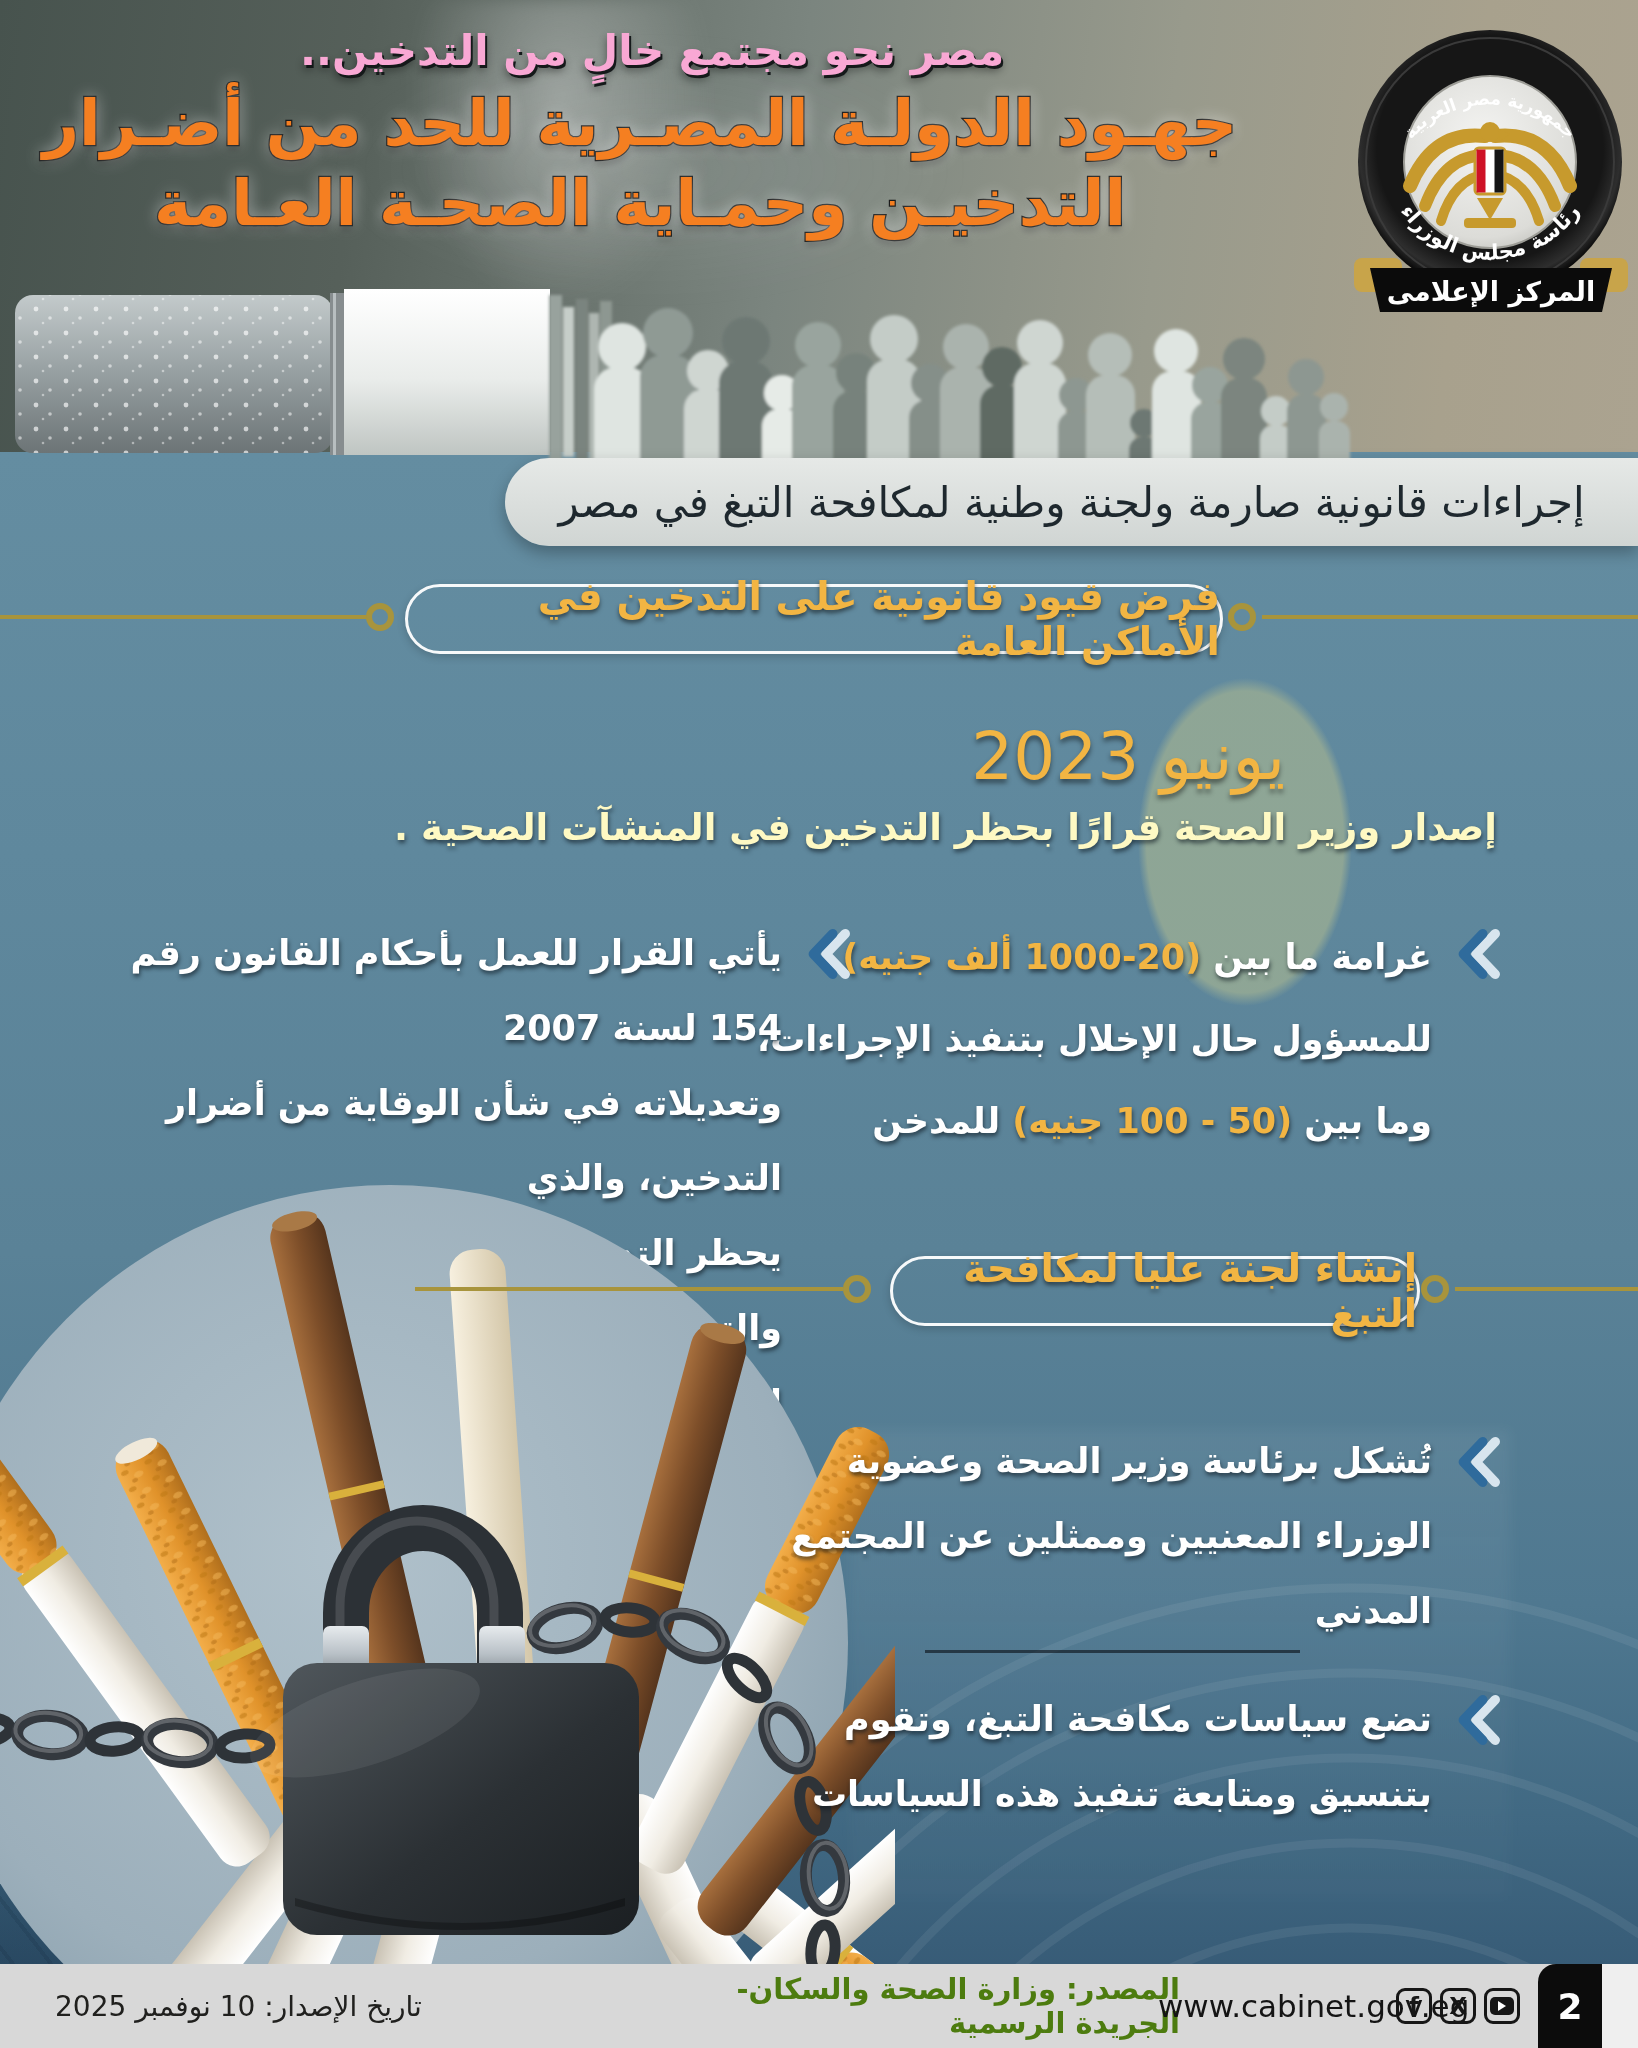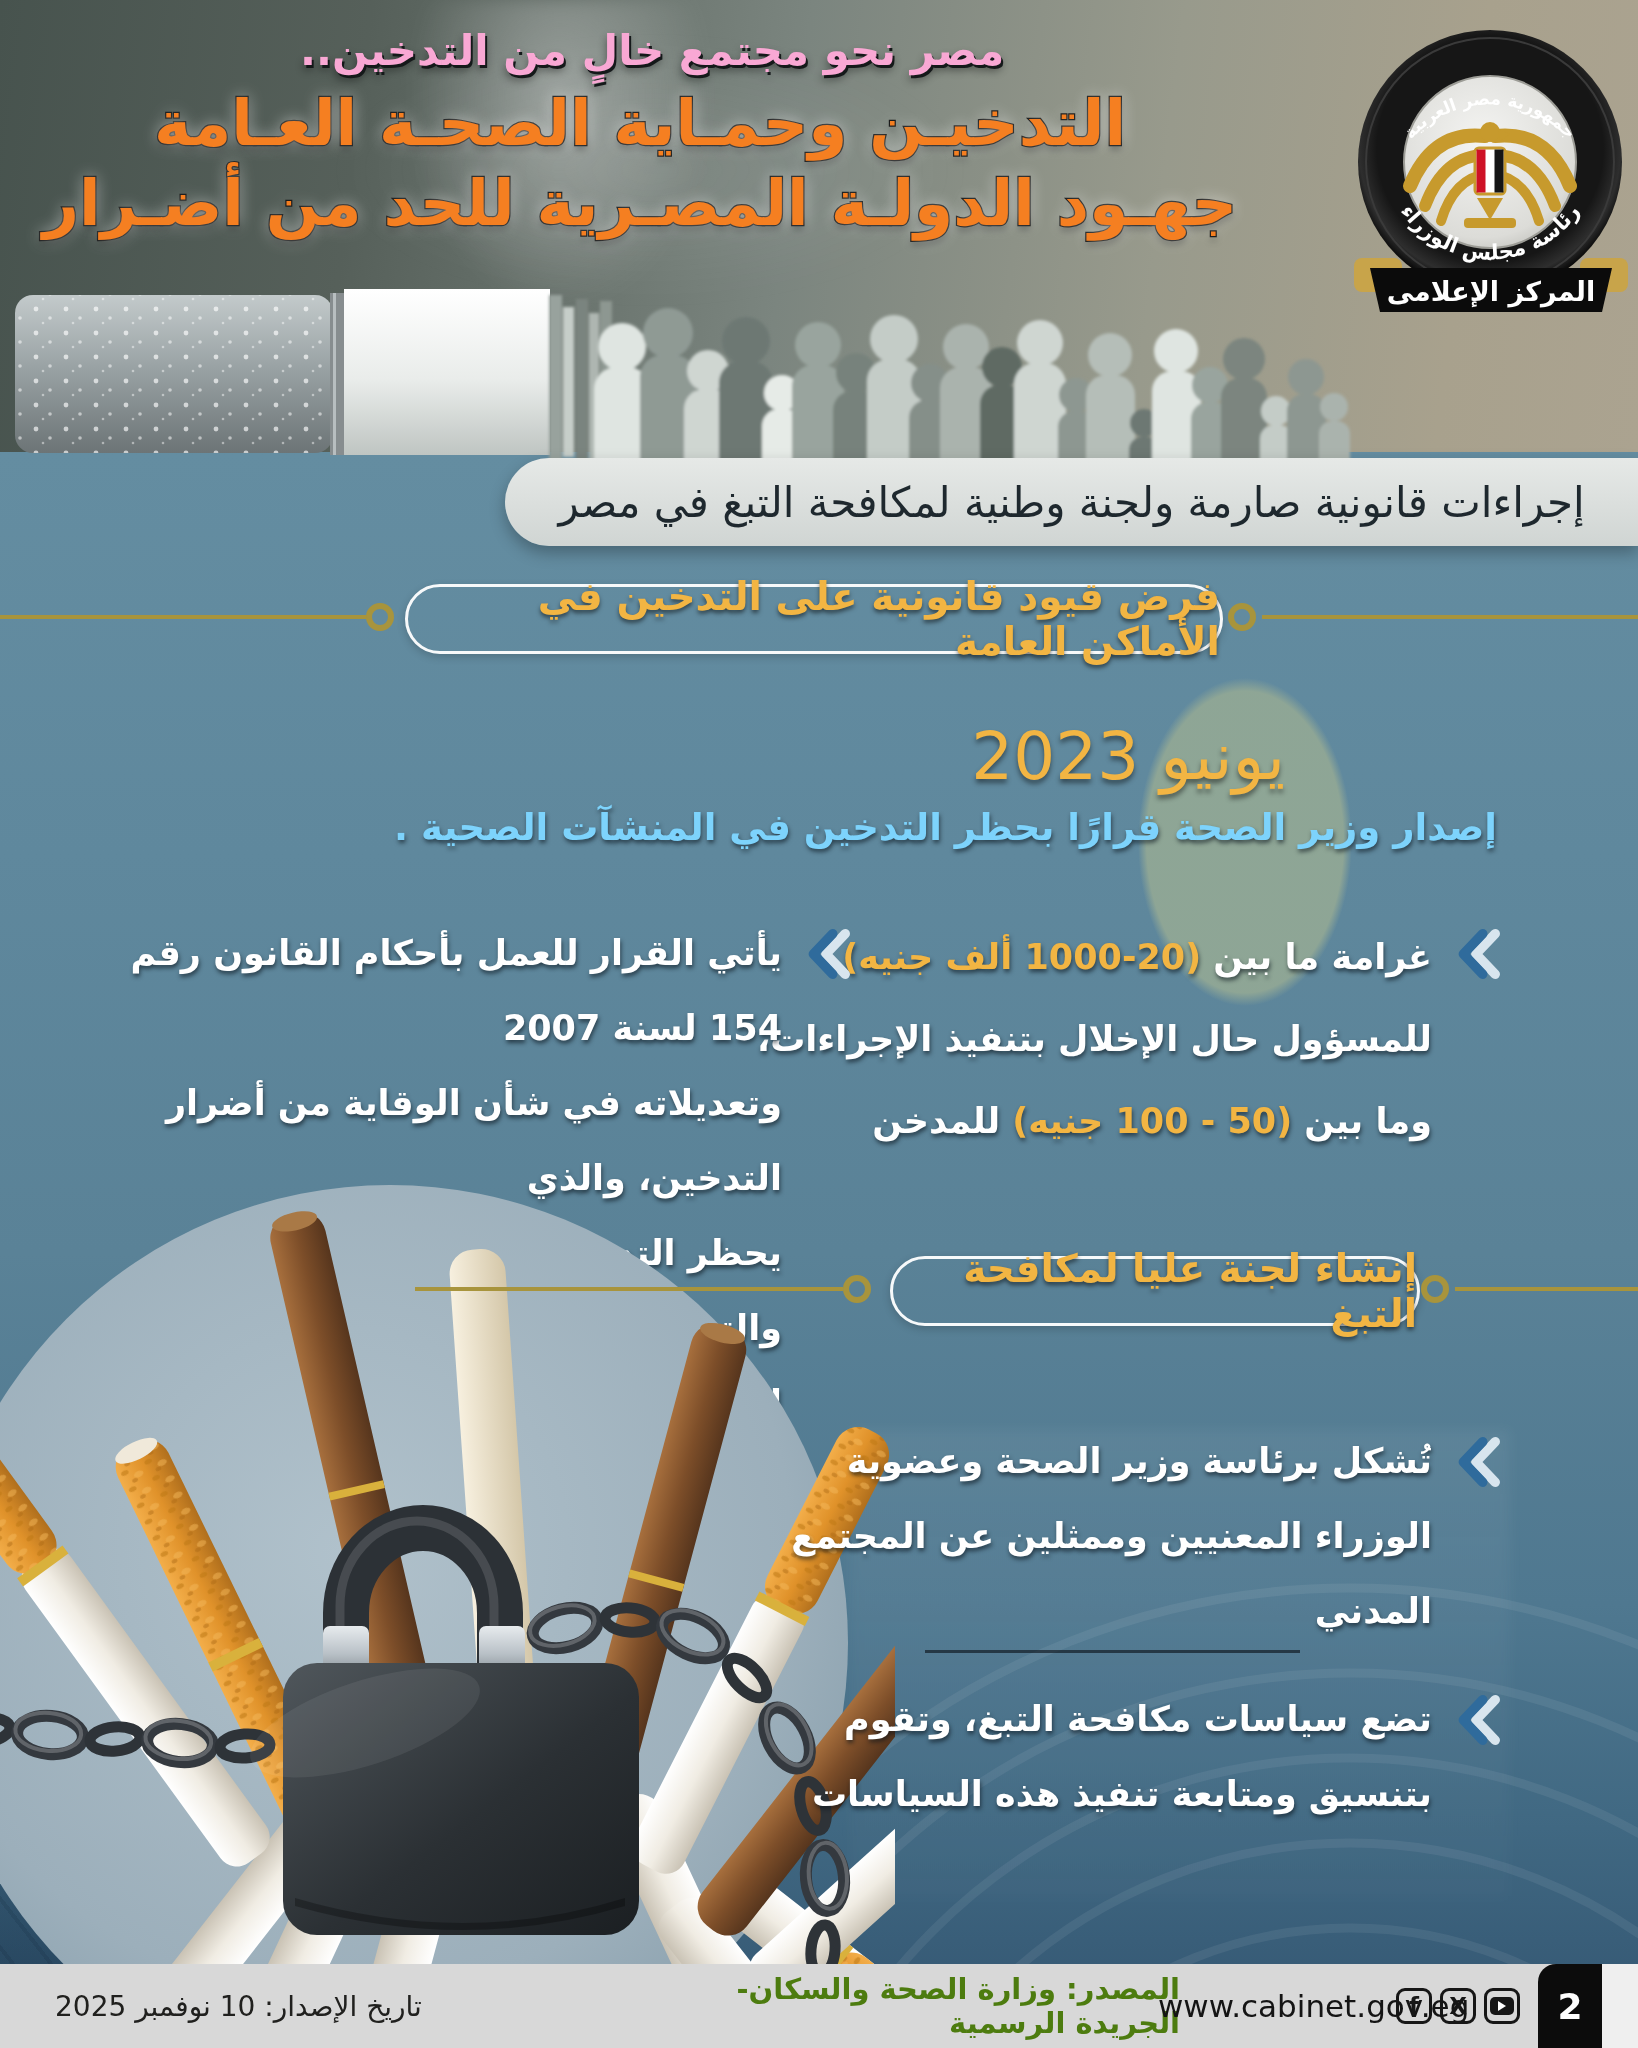--- a/index.html
+++ b/index.html
@@ -44,21 +44,21 @@
     box-shadow:0 3px 8px rgba(0,0,0,.18);}
   .pill span{font-size:39px;font-weight:bold;color:#f2b543;
     text-shadow:0 3px 4px rgba(0,0,0,.5);}
   .gline{position:absolute;height:4px;background:#a8943c;}
   .gring{position:absolute;width:16px;height:16px;border:6px solid #a8943c;border-radius:50%;}
   
   .sage{position:absolute;left:1138px;top:678px;width:214px;height:328px;border-radius:50%;
     background:radial-gradient(closest-side,rgba(146,168,149,.92) 92%,rgba(146,168,149,0));}
   .june{position:absolute;top:718px;right:353px;font-size:66px;font-weight:normal;color:#f2b543;
     text-shadow:0 4px 5px rgba(0,0,0,.45);}
-  .june-desc{position:absolute;top:806px;right:141px;font-size:37px;font-weight:bold;color:#7dd3fc;
+  .june-desc{position:absolute;top:806px;right:141px;font-size:37px;font-weight:bold;color:#fef9c3;
     text-shadow:1px 3px 4px rgba(10,20,28,.6);}
   
   .brow{position:absolute;display:flex;direction:rtl;align-items:flex-start;}
   .chev{width:52px;height:52px;flex:0 0 auto;margin-left:16px;margin-top:12px;}
   .btxt{font-size:35px;font-weight:bold;color:#fff;text-align:right;
     text-shadow:1px 3px 4px rgba(10,20,28,.62);}
   .lh82 div{line-height:82px;margin-left:45px;}
   .lh75 div{line-height:75px;padding-left:48px;}
   .gold{color:#f2b543;}
   .divider{position:absolute;top:1650px;right:338px;width:375px;height:3px;
@@ -105,22 +105,22 @@
         <circle cx="120" cy="980" r="620"></circle>
         <circle cx="120" cy="980" r="720"></circle>
     </g>
   </svg>
   <div class="bg-ghost"></div>
   <div class="bg-stripes"></div>
   <div class="bg-corner"></div>
 
   <div class="tagline">مصر نحو مجتمع خالٍ من التدخين..</div>
   <div class="title">
+    <div>جهـود الدولـة المصـرية للحد من أضـرار</div>
     <div>التدخيـن وحمـاية الصحـة العـامة</div>
-    <div>جهـود الدولـة المصـرية للحد من أضـرار</div>
   </div>
 
   <svg class="logo" viewBox="0 0 282 292">
     <defs>
       <radialGradient id="ringG" cx="50%" cy="45%" r="55%">
         <stop offset="0.78" stop-color="#161616"></stop>
           <stop offset="0.9" stop-color="#2e2e2e"></stop>
           <stop offset="1" stop-color="#000"></stop>
       </radialGradient>
       <radialGradient id="innerG" cx="45%" cy="38%" r="70%">

